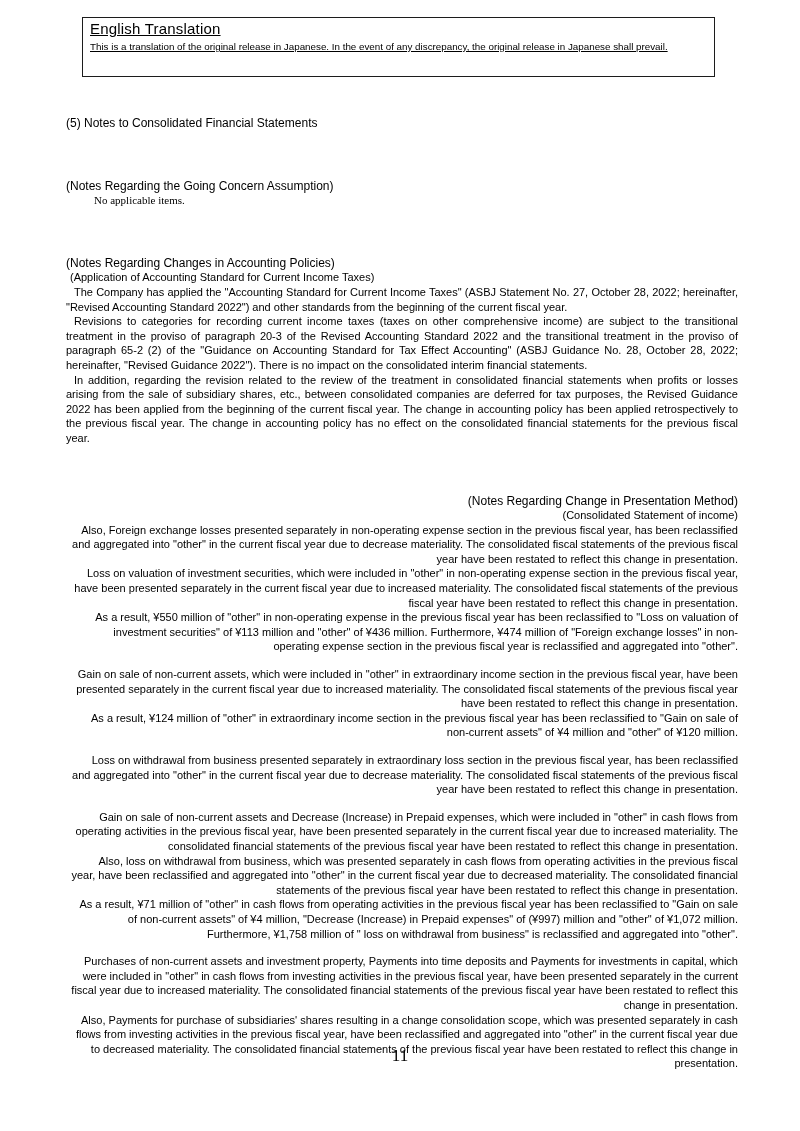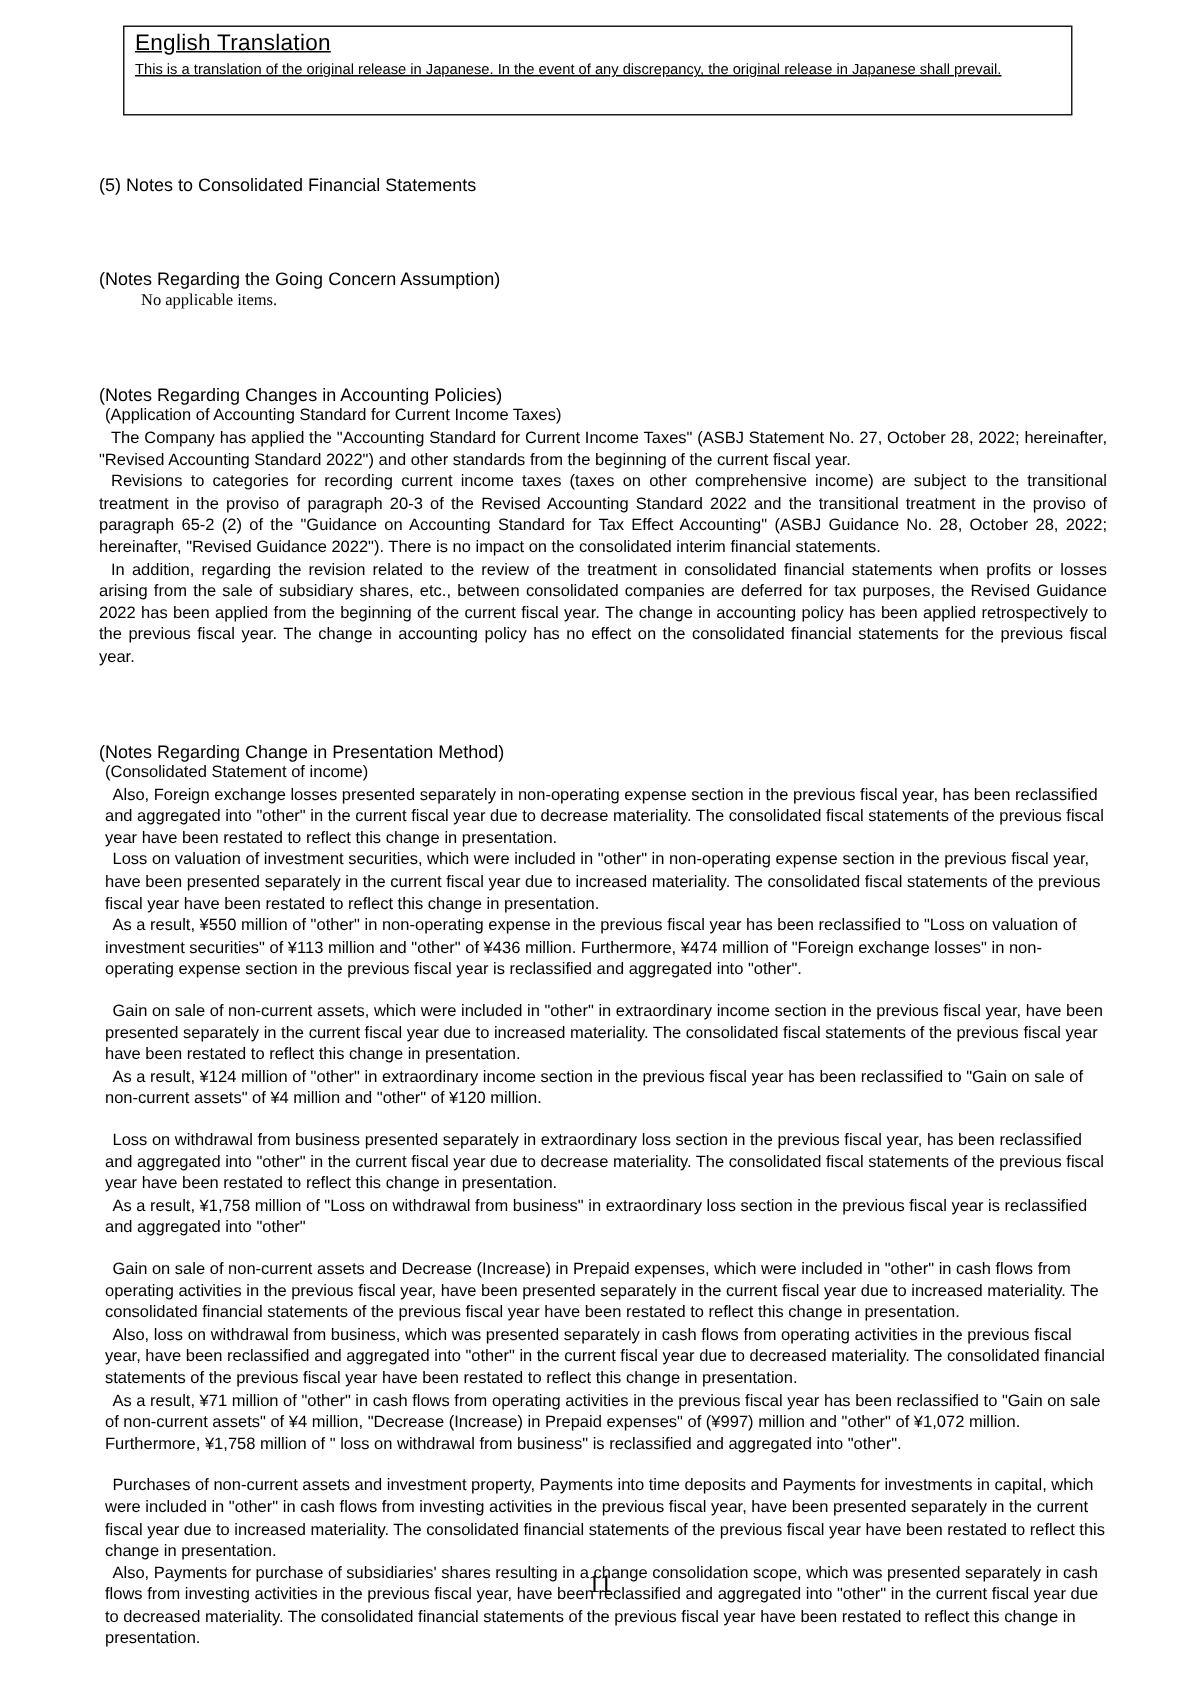--- a/index.html
+++ b/index.html
@@ -29,21 +29,21 @@
   .content {
     position: absolute; left: 66px; top: 68px;
     width: 672px;
     font-size: 11px; line-height: 14.6px;
   }
   .h1 { font-size: 12px; line-height: 14.6px; margin-top: 48px; }
   .indent1 { padding-left: 28px; font-family: Liberation Serif, serif; }
   .sub { padding-left: 4px; }
 
   .sec-acc  { margin-top: 22px; }
-  .sec-pres { margin-top: 20px; }
+  .sec-pres { margin-top: 20px; text-align: right; }
   .group    { margin-top: 13px; }
 
   p { margin: 0; }
   .para-j {
     text-align: justify;
     text-indent: 8px;
   }
   .para-l {
     padding-left: 4px;
     text-indent: 5px;
@@ -90,21 +90,20 @@
         <p class="para-l">Loss on valuation of investment securities, which were included in "other" in non-operating expense section in the previous fiscal year, have been presented separately in the current fiscal year due to increased materiality. The consolidated fiscal statements of the previous fiscal year have been restated to reflect this change in presentation.</p>
         <p class="para-l">As a result, ¥550 million of "other" in non-operating expense in the previous fiscal year has been reclassified to "Loss on valuation of investment securities" of ¥113 million and "other" of ¥436 million. Furthermore, ¥474 million of "Foreign exchange losses" in non-operating expense section in the previous fiscal year is reclassified and aggregated into "other".</p>
 
         <div class="group">
           <p class="para-l">Gain on sale of non-current assets, which were included in "other" in extraordinary income section in the previous fiscal year, have been presented separately in the current fiscal year due to increased materiality. The consolidated fiscal statements of the previous fiscal year have been restated to reflect this change in presentation.</p>
           <p class="para-l">As a result, ¥124 million of "other" in extraordinary income section in the previous fiscal year has been reclassified to "Gain on sale of non-current assets" of ¥4 million and "other" of ¥120 million.</p>
         </div>
 
         <div class="group">
           <p class="para-l">Loss on withdrawal from business presented separately in extraordinary loss section in the previous fiscal year, has been reclassified and aggregated into "other" in the current fiscal year due to decrease materiality. The consolidated fiscal statements of the previous fiscal year have been restated to reflect this change in presentation.</p>
-          <p class="para-l">As a result, ¥1,758 million of "Loss on withdrawal from business" in extraordinary loss section in the previous fiscal year is reclassified and aggregated into "other"</p>
         </div>
       </div>
 
       <div class="group">
         <p class="para-l">Gain on sale of non-current assets and Decrease (Increase) in Prepaid expenses, which were included in "other" in cash flows from operating activities in the previous fiscal year, have been presented separately in the current fiscal year due to increased materiality. The consolidated financial statements of the previous fiscal year have been restated to reflect this change in presentation.</p>
         <p class="para-l">Also, loss on withdrawal from business, which was presented separately in cash flows from operating activities in the previous fiscal year, have been reclassified and aggregated into "other" in the current fiscal year due to decreased materiality. The consolidated financial statements of the previous fiscal year have been restated to reflect this change in presentation.</p>
         <p class="para-l">As a result, ¥71 million of "other" in cash flows from operating activities in the previous fiscal year has been reclassified to "Gain on sale of non-current assets" of ¥4 million, "Decrease (Increase) in Prepaid expenses" of (¥997) million and "other" of ¥1,072 million. Furthermore, ¥1,758 million of " loss on withdrawal from business" is reclassified and aggregated into "other".</p>
 
         <div class="group">
           <p class="para-l">Purchases of non-current assets and investment property, Payments into time deposits and Payments for investments in capital, which were included in "other" in cash flows from investing activities in the previous fiscal year, have been presented separately in the current fiscal year due to increased materiality. The consolidated financial statements of the previous fiscal year have been restated to reflect this change in presentation.</p>

